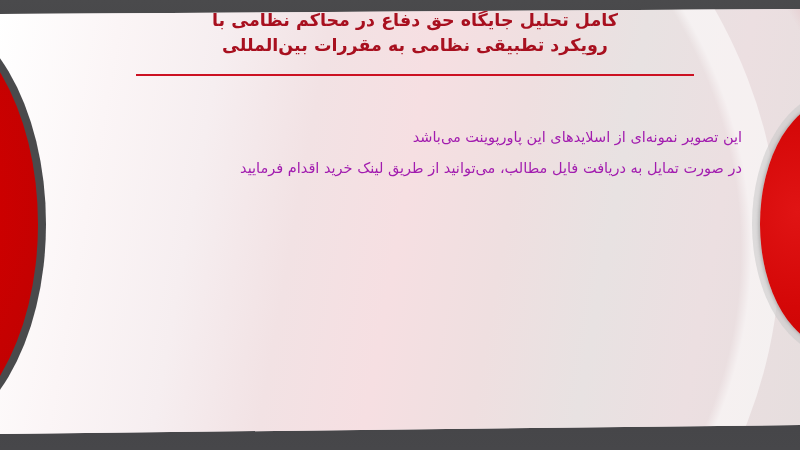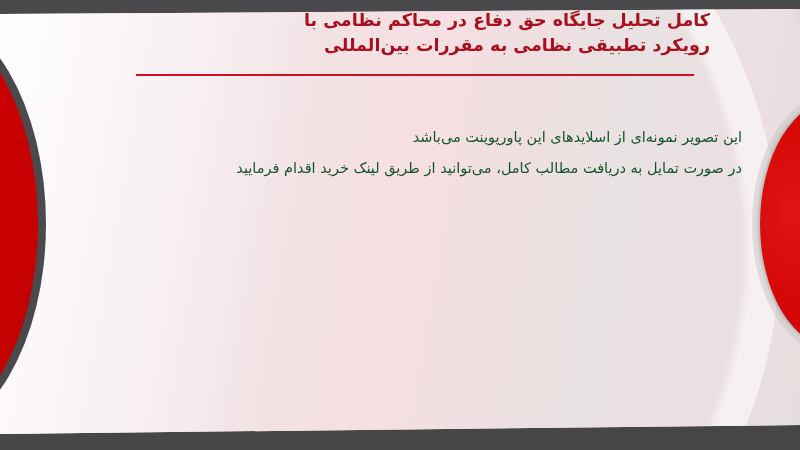--- a/index.html
+++ b/index.html
@@ -114,42 +114,41 @@
     text-align: center;
     direction: rtl;
   }
   .title-line {
     color: #a8101f;
     font-size: 17.5px;
     font-weight: bold;
     line-height: 25px;
     letter-spacing: 0;
     white-space: nowrap;
-    text-align: right;
   }
   .title-rule {
     position: absolute;
     left: 136px;
     top: 74px;
     width: 558px;
     height: 2px;
     background: #cc1122;
   }
 
   
   .body-block {
     position: absolute;
     right: 58px;
     top: 122px;
     width: 600px;
     direction: rtl;
     text-align: right;
   }
   .body-line {
-    color: #14532d;
+    color: #a21caf;
     font-size: 14.5px;
     line-height: 31px;
     font-weight: 500;
     white-space: nowrap;
   }
 </style>
 </head>
 <body>
 
 <div id="slide">
@@ -183,19 +182,19 @@
       <div class="left-lens"></div>
 
       <div class="title-block">
         <div class="title-line">کامل تحلیل جایگاه حق دفاع در محاکم نظامی با</div>
         <div class="title-line">رویکرد تطبیقی نظامی به مقررات بین‌المللی</div>
       </div>
       <div class="title-rule"></div>
 
       <div class="body-block">
         <div class="body-line">این تصویر نمونه‌ای از اسلایدهای این پاورپوینت می‌باشد</div>
-        <div class="body-line">در صورت تمایل به دریافت مطالب کامل، می‌توانید از طریق لینک خرید اقدام فرمایید</div>
+        <div class="body-line">در صورت تمایل به دریافت فایل مطالب، می‌توانید از طریق لینک خرید اقدام فرمایید</div>
       </div>
 
     </div>
   </div>
 
 </div>
 
 </body></html>

